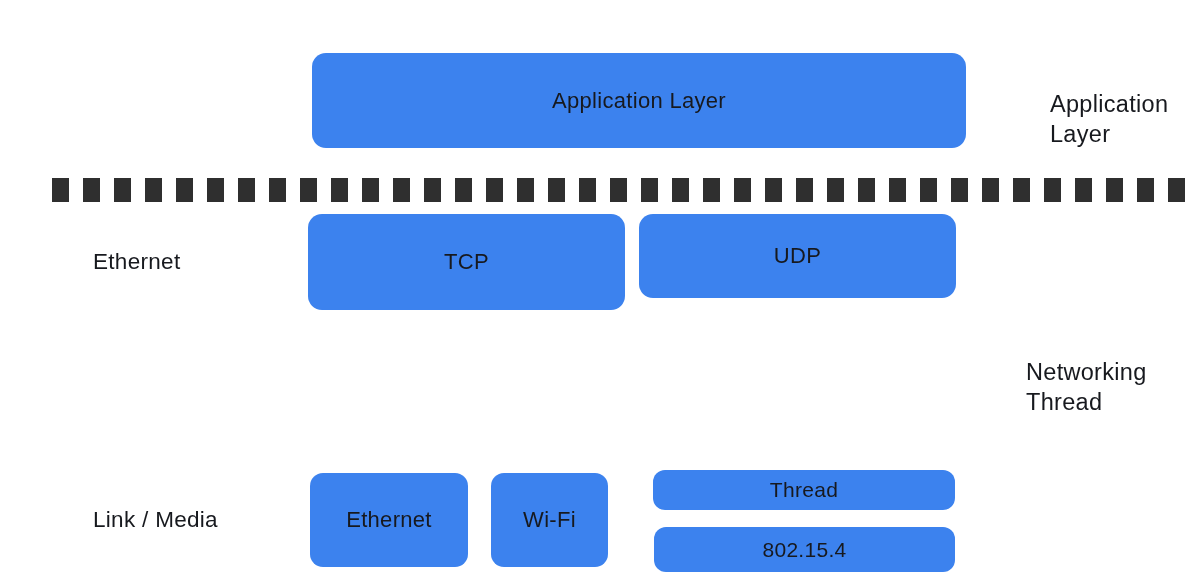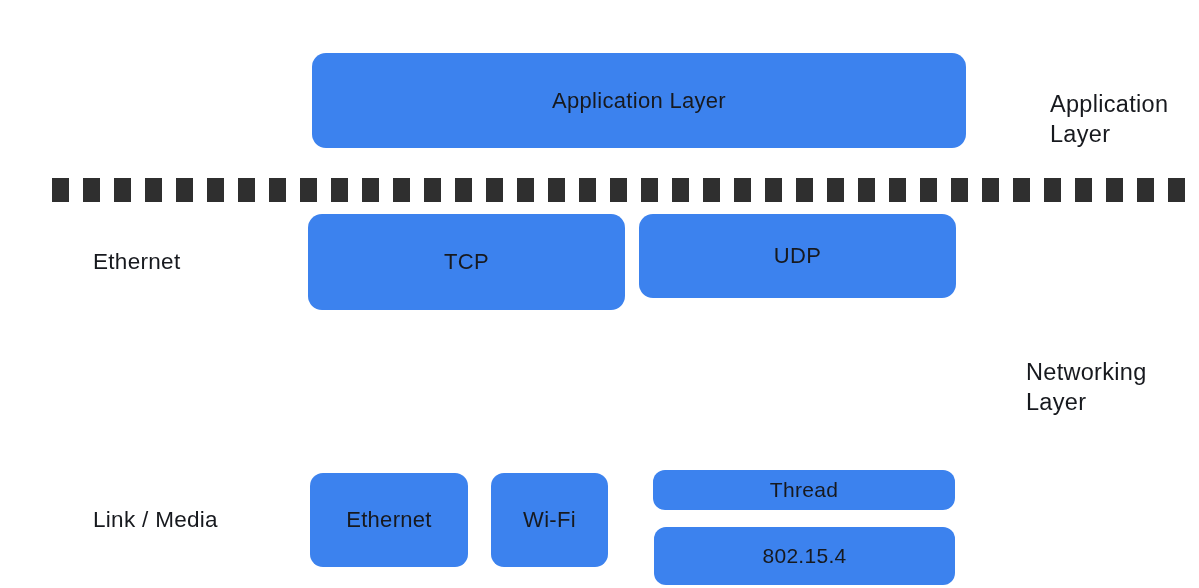--- a/index.html
+++ b/index.html
@@ -31,21 +31,21 @@
     border-radius: 14px;
   }
   .box-app      { left: 288px; top: 29px;  width: 654px; height: 95px; }
   .box-tcp      { left: 284px; top: 190px; width: 317px; height: 96px; }
   .box-udp      { left: 615px; top: 190px; width: 317px; height: 84px; }
   .box-ipv6     { left: 284px; top: 303px; width: 652px; height: 96px; }
   .box-ethernet { left: 286px; top: 449px; width: 158px; height: 94px; border-radius: 13px; }
   .box-wifi     { left: 467px; top: 449px; width: 117px; height: 94px; border-radius: 13px; }
   .box-small    { font-size: 21px; border-radius: 12px; }
   .box-thread   { left: 629px; top: 446px; width: 302px; height: 40px; }
-  .box-ieee     { left: 630px; top: 503px; width: 301px; height: 58px; }
+  .box-ieee     { left: 630px; top: 503px; width: 301px; height: 45px; }
   .row-label {
     position: absolute;
     display: flex;
     align-items: center;
     font-size: 22.5px;
     letter-spacing: 0.3px;
     color: var(--text);
   }
   .row-transport { left: 57px; top: 190px; height: 96px; }
   .row-network   { left: 55px; top: 303px; height: 96px; }
@@ -86,21 +86,21 @@
 
   <div class="row-label row-transport">Ethernet</div>
   <div class="box box-tcp">
     <span>TCP</span>
   </div>
   <div class="box box-udp">
     <span>UDP</span>
   </div>
 
   <div class="side-label side-networking">Networking
-Layer</div>
+Thread</div>
 
   <div class="row-label row-link">Link / Media</div>
   <div class="box box-ethernet">
     <span>Ethernet</span>
   </div>
   <div class="box box-wifi">
     <span>Wi-Fi</span>
   </div>
   <div class="box box-small box-thread">
     <span>Thread</span>

